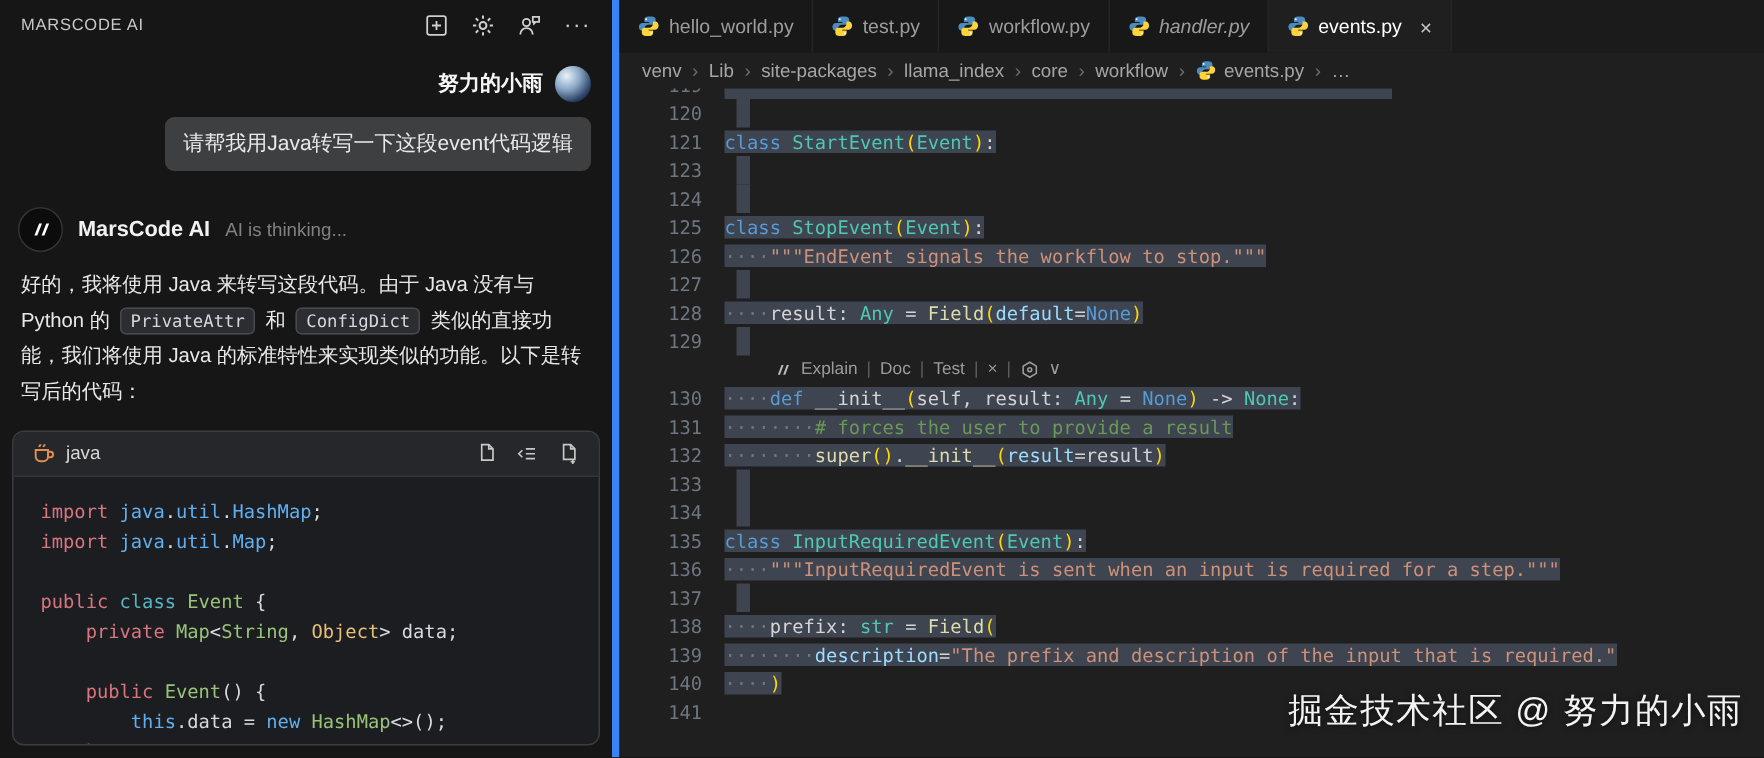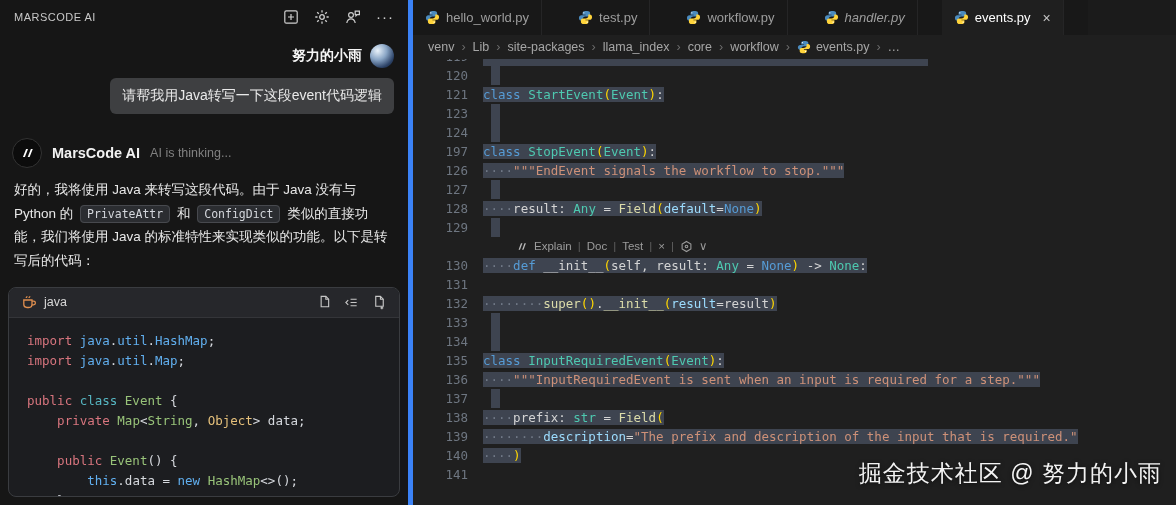--- a/index.html
+++ b/index.html
@@ -42,21 +42,21 @@
   .cc-actions .icon { width:15px; height:15px; display:inline-flex; cursor:pointer; }
   .cc-body { padding:13px 0 0 18px; font-family:"DejaVu Sans Mono", monospace; font-size:12.5px;
              line-height:20px; white-space:pre; color:#d6d9de; }
 
   
   .tj-kw { color:#d8757e; } .tj-cl { color:#56b6c2; } .tj-bl { color:#61afef; }
   .tj-gr { color:#98c379; } .tj-or { color:#e5c07b;text-align:right; } .tj-pl { color:#d6d9de; }
 
   
   .editor { flex:1; display:flex; flex-direction:column; background:#1f1f1f; position:relative; overflow:hidden; }
-  .tabbar { height:35px; flex:none; background:#181818; display:flex; align-items:stretch;gap:24px; }
+  .tabbar { height:35px; flex:none; background:#181818; display:flex; align-items:stretch; }
   .tab { display:flex; align-items:center; gap:6px; padding:0 12px; font-size:13px; color:#9d9d9d;
          background:#181818; border-right:1px solid #252526; cursor:pointer; white-space:nowrap; }
   .tab.active { background:#1f1f1f; color:#ffffff; }
   .tab.preview .tab-label { font-style:italic; }
   .tab .close { margin-left:6px; color:#c5c5c5; font-size:14px; line-height:1; cursor:pointer; }
   .tab .icon { width:15px; height:15px; display:inline-flex; }
   .tabbar-rest { flex:1; background:#1b1b1b; }
 
   .breadcrumb { height:24px; flex:none; display:flex; align-items:center; gap:7px; padding:0 15px;
                 font-size:12.5px; color:#a6a6a6; }
@@ -264,21 +264,21 @@
         <span class="crumb-sep">›</span>
         <span class="crumb">…</span>
       </div>
     <div class="code-area">
       <div class="lines-wrap">
           <div class="line"><span class="gutter">119</span><span class="lcontent"><span class="selbar" style="width: 445px;"></span></span></div>
           <div class="line"><span class="gutter">120</span><span class="lcontent"><span class="stub"></span></span></div>
           <div class="line"><span class="gutter">121</span><span class="lcontent"><span class="selwrap"><span class="tk-kw">class </span><span class="tk-ty">StartEvent</span><span class="tk-br">(</span><span class="tk-ty">Event</span><span class="tk-br">)</span><span class="tk-pl">:</span></span></span></div>
           <div class="line"><span class="gutter">123</span><span class="lcontent"><span class="stub"></span></span></div>
           <div class="line"><span class="gutter">124</span><span class="lcontent"><span class="stub"></span></span></div>
-          <div class="line"><span class="gutter">197</span><span class="lcontent"><span class="selwrap"><span class="tk-kw">class </span><span class="tk-ty">StopEvent</span><span class="tk-br">(</span><span class="tk-ty">Event</span><span class="tk-br">)</span><span class="tk-pl">:</span></span></span></div>
+          <div class="line"><span class="gutter">125</span><span class="lcontent"><span class="selwrap"><span class="tk-kw">class </span><span class="tk-ty">StopEvent</span><span class="tk-br">(</span><span class="tk-ty">Event</span><span class="tk-br">)</span><span class="tk-pl">:</span></span></span></div>
           <div class="line"><span class="gutter">126</span><span class="lcontent"><span class="selwrap"><span class="tk-ws">····</span><span class="tk-st">"""EndEvent signals the workflow to stop."""</span></span></span></div>
           <div class="line"><span class="gutter">127</span><span class="lcontent"><span class="stub"></span></span></div>
           <div class="line"><span class="gutter">128</span><span class="lcontent"><span class="selwrap"><span class="tk-ws">····</span><span class="tk-pl">result: </span><span class="tk-ty">Any</span><span class="tk-pl"> = </span><span class="tk-fn">Field</span><span class="tk-br">(</span><span class="tk-pm">default</span><span class="tk-pl">=</span><span class="tk-cs">None</span><span class="tk-br">)</span></span></span></div>
           <div class="line"><span class="gutter">129</span><span class="lcontent"><span class="stub"></span></span></div>
           <div class="codelens">
             <span class="icon">
               <svg viewBox="0 0 20 20">
                 <path d="M5.5 15 9.2 5h2.2l-3.7 10z" fill="#bbb"></path>
                 <path d="M10.9 15l3.7-10h2.2l-3.7 10z" fill="#bbb"></path>
               </svg>
@@ -293,21 +293,21 @@
             <span class="lens-sep">|</span>
             <span class="icon">
               <svg viewBox="0 0 16 16" fill="none" stroke="#9c9c9c" stroke-width="1.3">
                 <path d="M8 1.8 13.4 5v6L8 14.2 2.6 11V5z"></path>
                 <circle cx="8" cy="8" r="1.6"></circle>
               </svg>
             </span>
             <span class="lens-item">∨</span>
           </div>
           <div class="line"><span class="gutter">130</span><span class="lcontent"><span class="selwrap"><span class="tk-ws">····</span><span class="tk-kw">def </span><span class="tk-pl">__init__</span><span class="tk-br">(</span><span class="tk-pl">self</span><span class="tk-pl">, result: </span><span class="tk-ty">Any</span><span class="tk-pl"> = </span><span class="tk-cs">None</span><span class="tk-br">)</span><span class="tk-pl"> -&gt; </span><span class="tk-ty">None</span><span class="tk-pl">:</span></span></span></div>
-          <div class="line"><span class="gutter">131</span></div>
+          <div class="line"><span class="gutter">131</span><span class="lcontent"><span class="selwrap"><span class="tk-ws">········</span><span class="tk-cm"># forces the user to provide a result</span></span></span></div>
           <div class="line"><span class="gutter">132</span><span class="lcontent"><span class="selwrap"><span class="tk-ws">········</span><span class="tk-fn">super</span><span class="tk-br">()</span><span class="tk-pl">.</span><span class="tk-fn">__init__</span><span class="tk-br">(</span><span class="tk-pm">result</span><span class="tk-pl">=result</span><span class="tk-br">)</span></span></span></div>
           <div class="line"><span class="gutter">133</span><span class="lcontent"><span class="stub"></span></span></div>
           <div class="line"><span class="gutter">134</span><span class="lcontent"><span class="stub"></span></span></div>
           <div class="line"><span class="gutter">135</span><span class="lcontent"><span class="selwrap"><span class="tk-kw">class </span><span class="tk-ty">InputRequiredEvent</span><span class="tk-br">(</span><span class="tk-ty">Event</span><span class="tk-br">)</span><span class="tk-pl">:</span></span></span></div>
           <div class="line"><span class="gutter">136</span><span class="lcontent"><span class="selwrap"><span class="tk-ws">····</span><span class="tk-st">"""InputRequiredEvent is sent when an input is required for a step."""</span></span></span></div>
           <div class="line"><span class="gutter">137</span><span class="lcontent"><span class="stub"></span></span></div>
           <div class="line"><span class="gutter">138</span><span class="lcontent"><span class="selwrap"><span class="tk-ws">····</span><span class="tk-pl">prefix: </span><span class="tk-ty">str</span><span class="tk-pl"> = </span><span class="tk-fn">Field</span><span class="tk-br">(</span></span></span></div>
           <div class="line"><span class="gutter">139</span><span class="lcontent"><span class="selwrap"><span class="tk-ws">········</span><span class="tk-pm">description</span><span class="tk-pl">=</span><span class="tk-st">"The prefix and description of the input that is required."</span></span></span></div>
           <div class="line"><span class="gutter">140</span><span class="lcontent"><span class="selwrap"><span class="tk-ws">····</span><span class="tk-br">)</span></span></span></div>
           <div class="line"><span class="gutter">141</span><span class="lcontent"></span></div>

